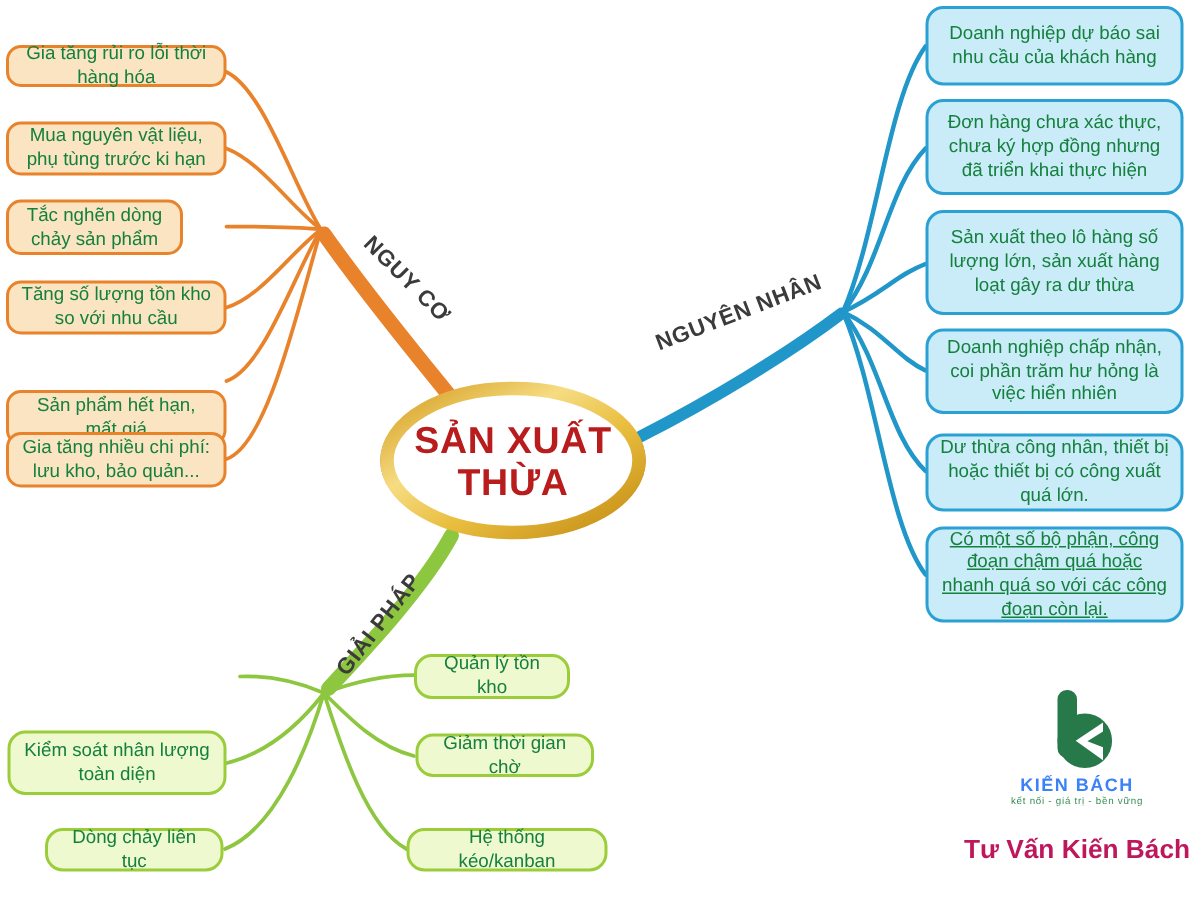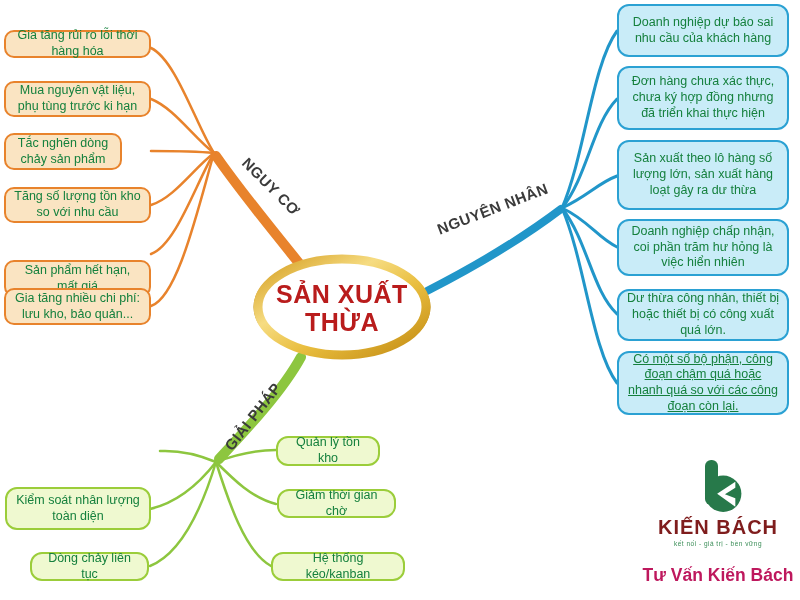--- a/index.html
+++ b/index.html
@@ -16,21 +16,21 @@
 
   .branch-label{position:absolute;font-weight:bold;color:#3b3b3b;font-size:15px;
         letter-spacing:0.5px;white-space:nowrap;transform-origin:center;}
 
   .center-label{position:absolute;left:258px;top:260px;width:168px;height:96px;
         display:flex;flex-direction:column;align-items:center;justify-content:center;
         color:#b91c1c;font-weight:bold;font-size:25px;line-height:1.12;letter-spacing:0.5px;}
 
   .logo{position:absolute;left:638px;top:458px;width:160px;text-align:center;}
   .logo-glyph{display:block;margin:0 auto;}
-  .logo-name{margin-top:2px;color:#7f1d1d;font-weight:bold;font-size:20px;letter-spacing:1px;}
+  .logo-name{margin-top:2px;color:#3b82f6;font-weight:bold;font-size:12px;letter-spacing:1px;}
   .logo-tagline{margin-top:1px;color:#3a8d57;font-size:6.5px;letter-spacing:0.5px;}
   .logo-caption{margin-top:18px;color:#be185d;font-weight:bold;font-size:17.5px;}
 </style>
 </head>
 <body>
 
 <div class="stage">
 
   <svg class="wires" width="800" height="600" viewBox="0 0 800 600">
     <defs>

